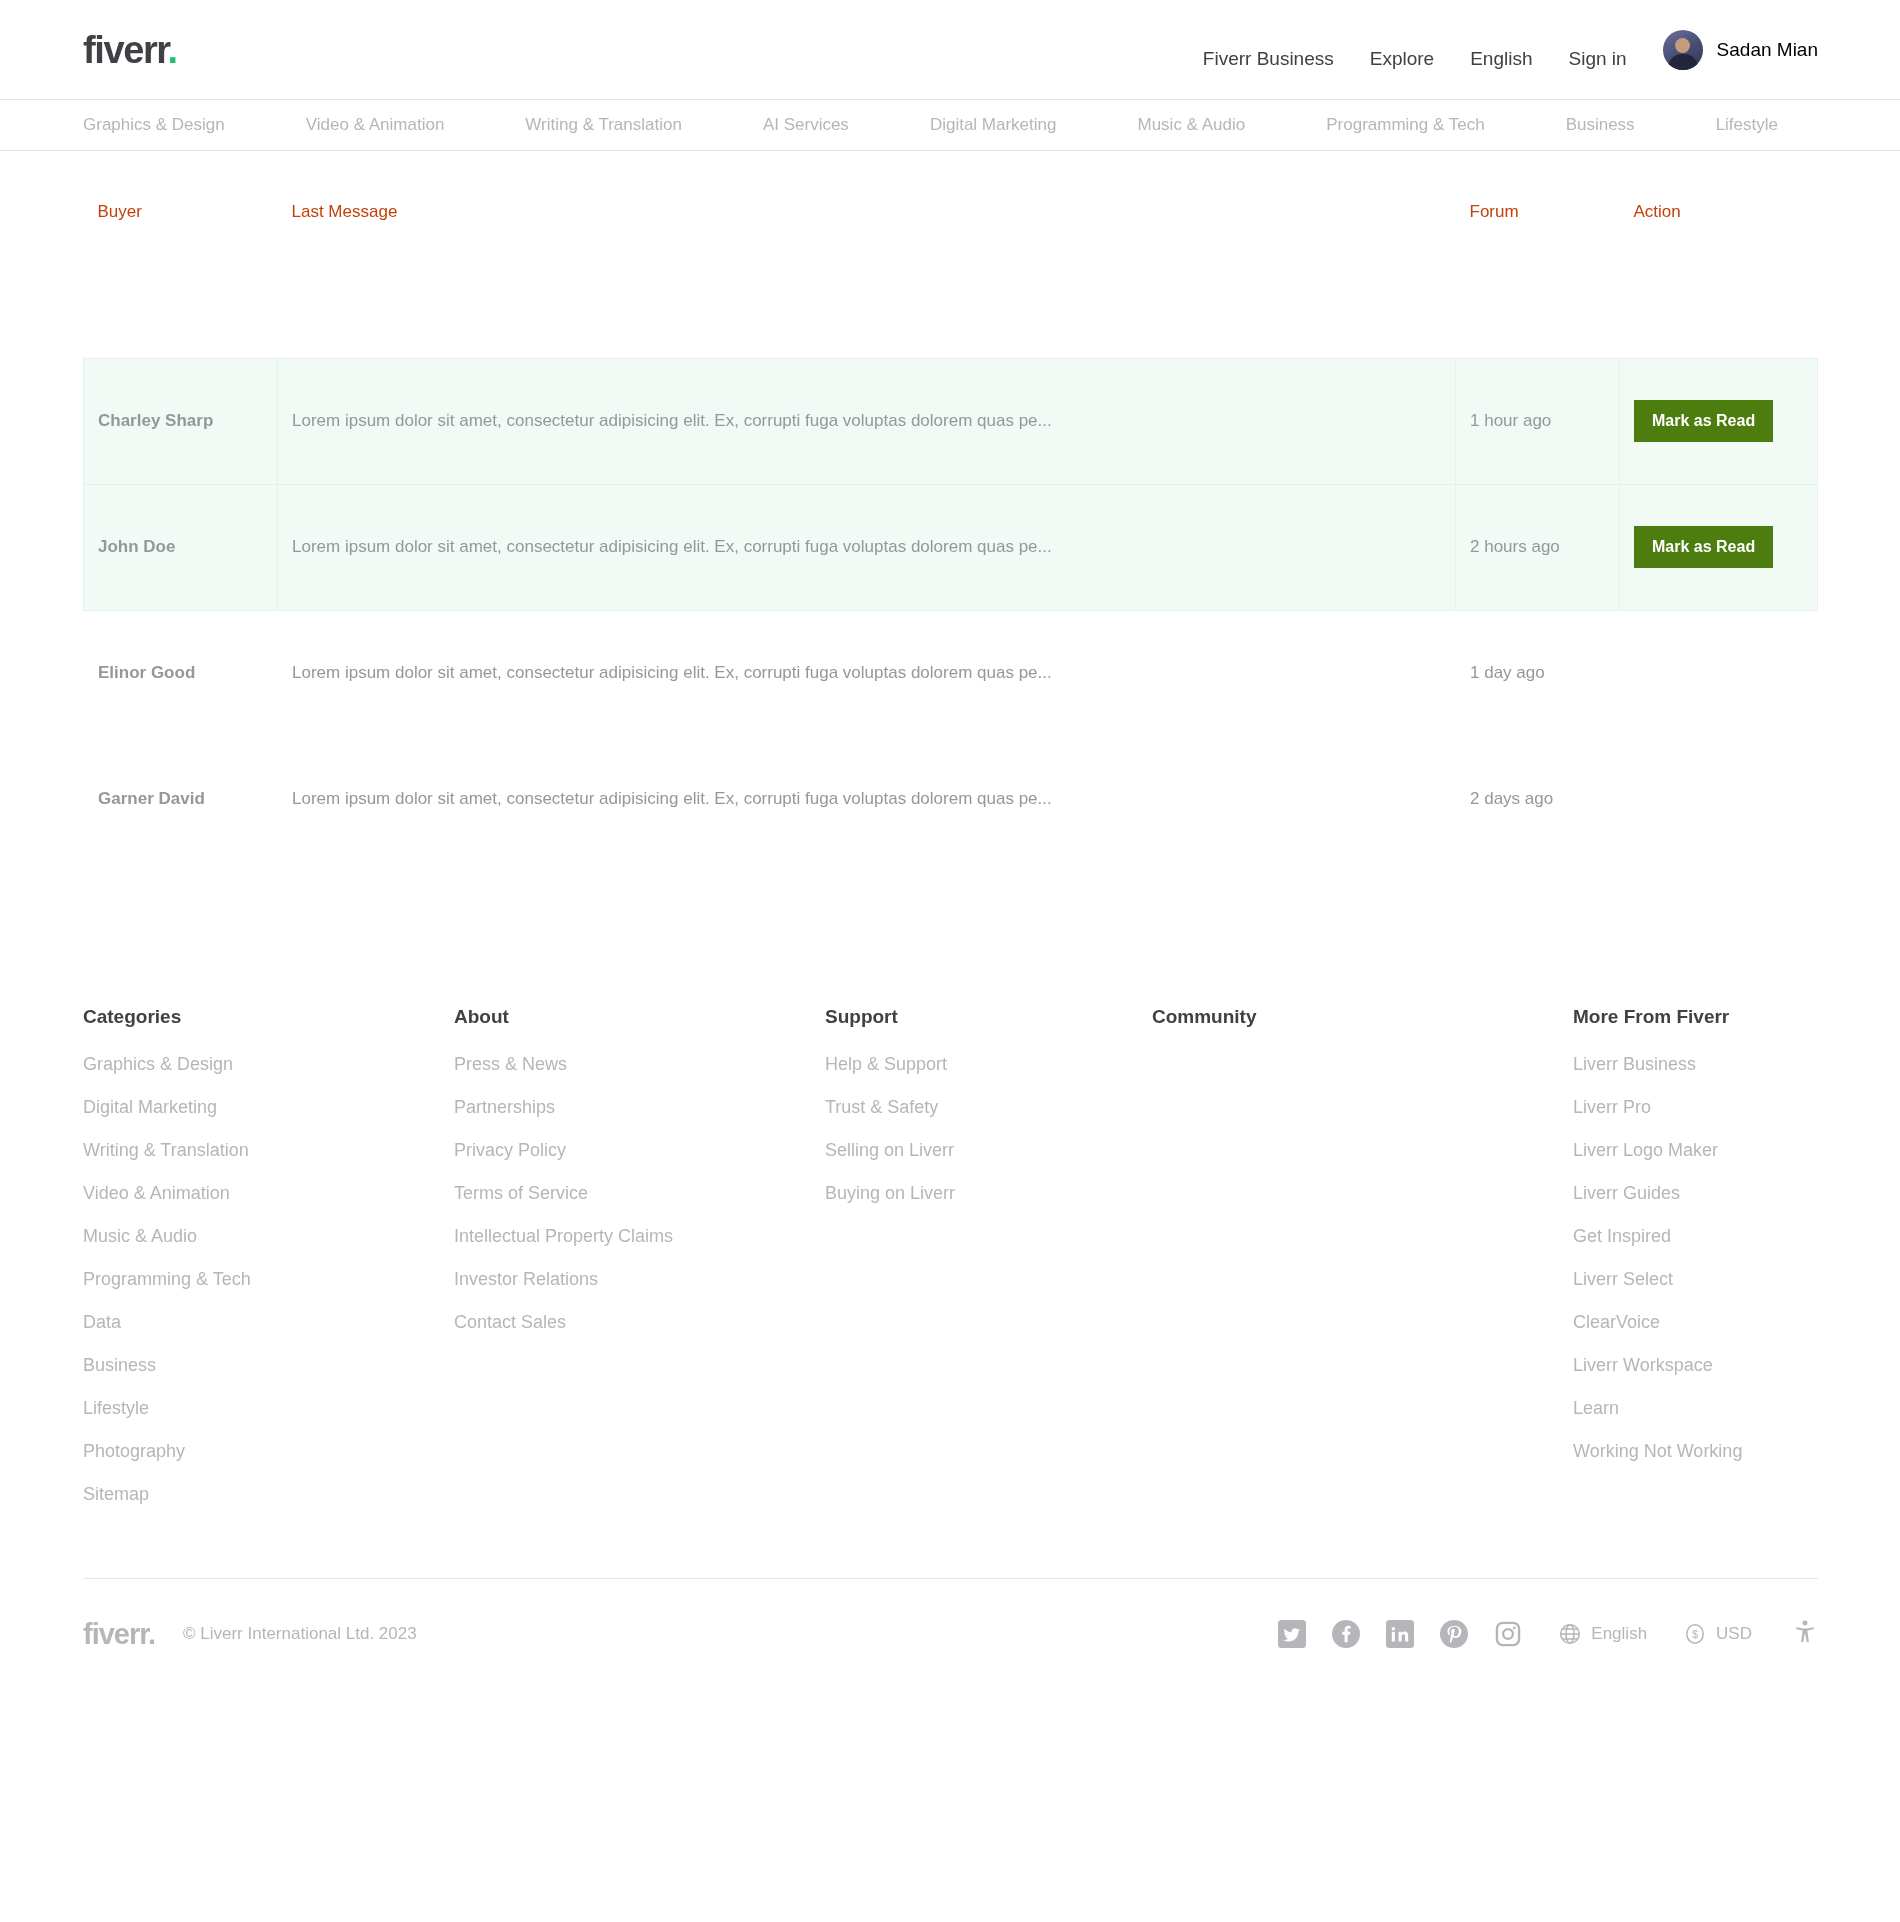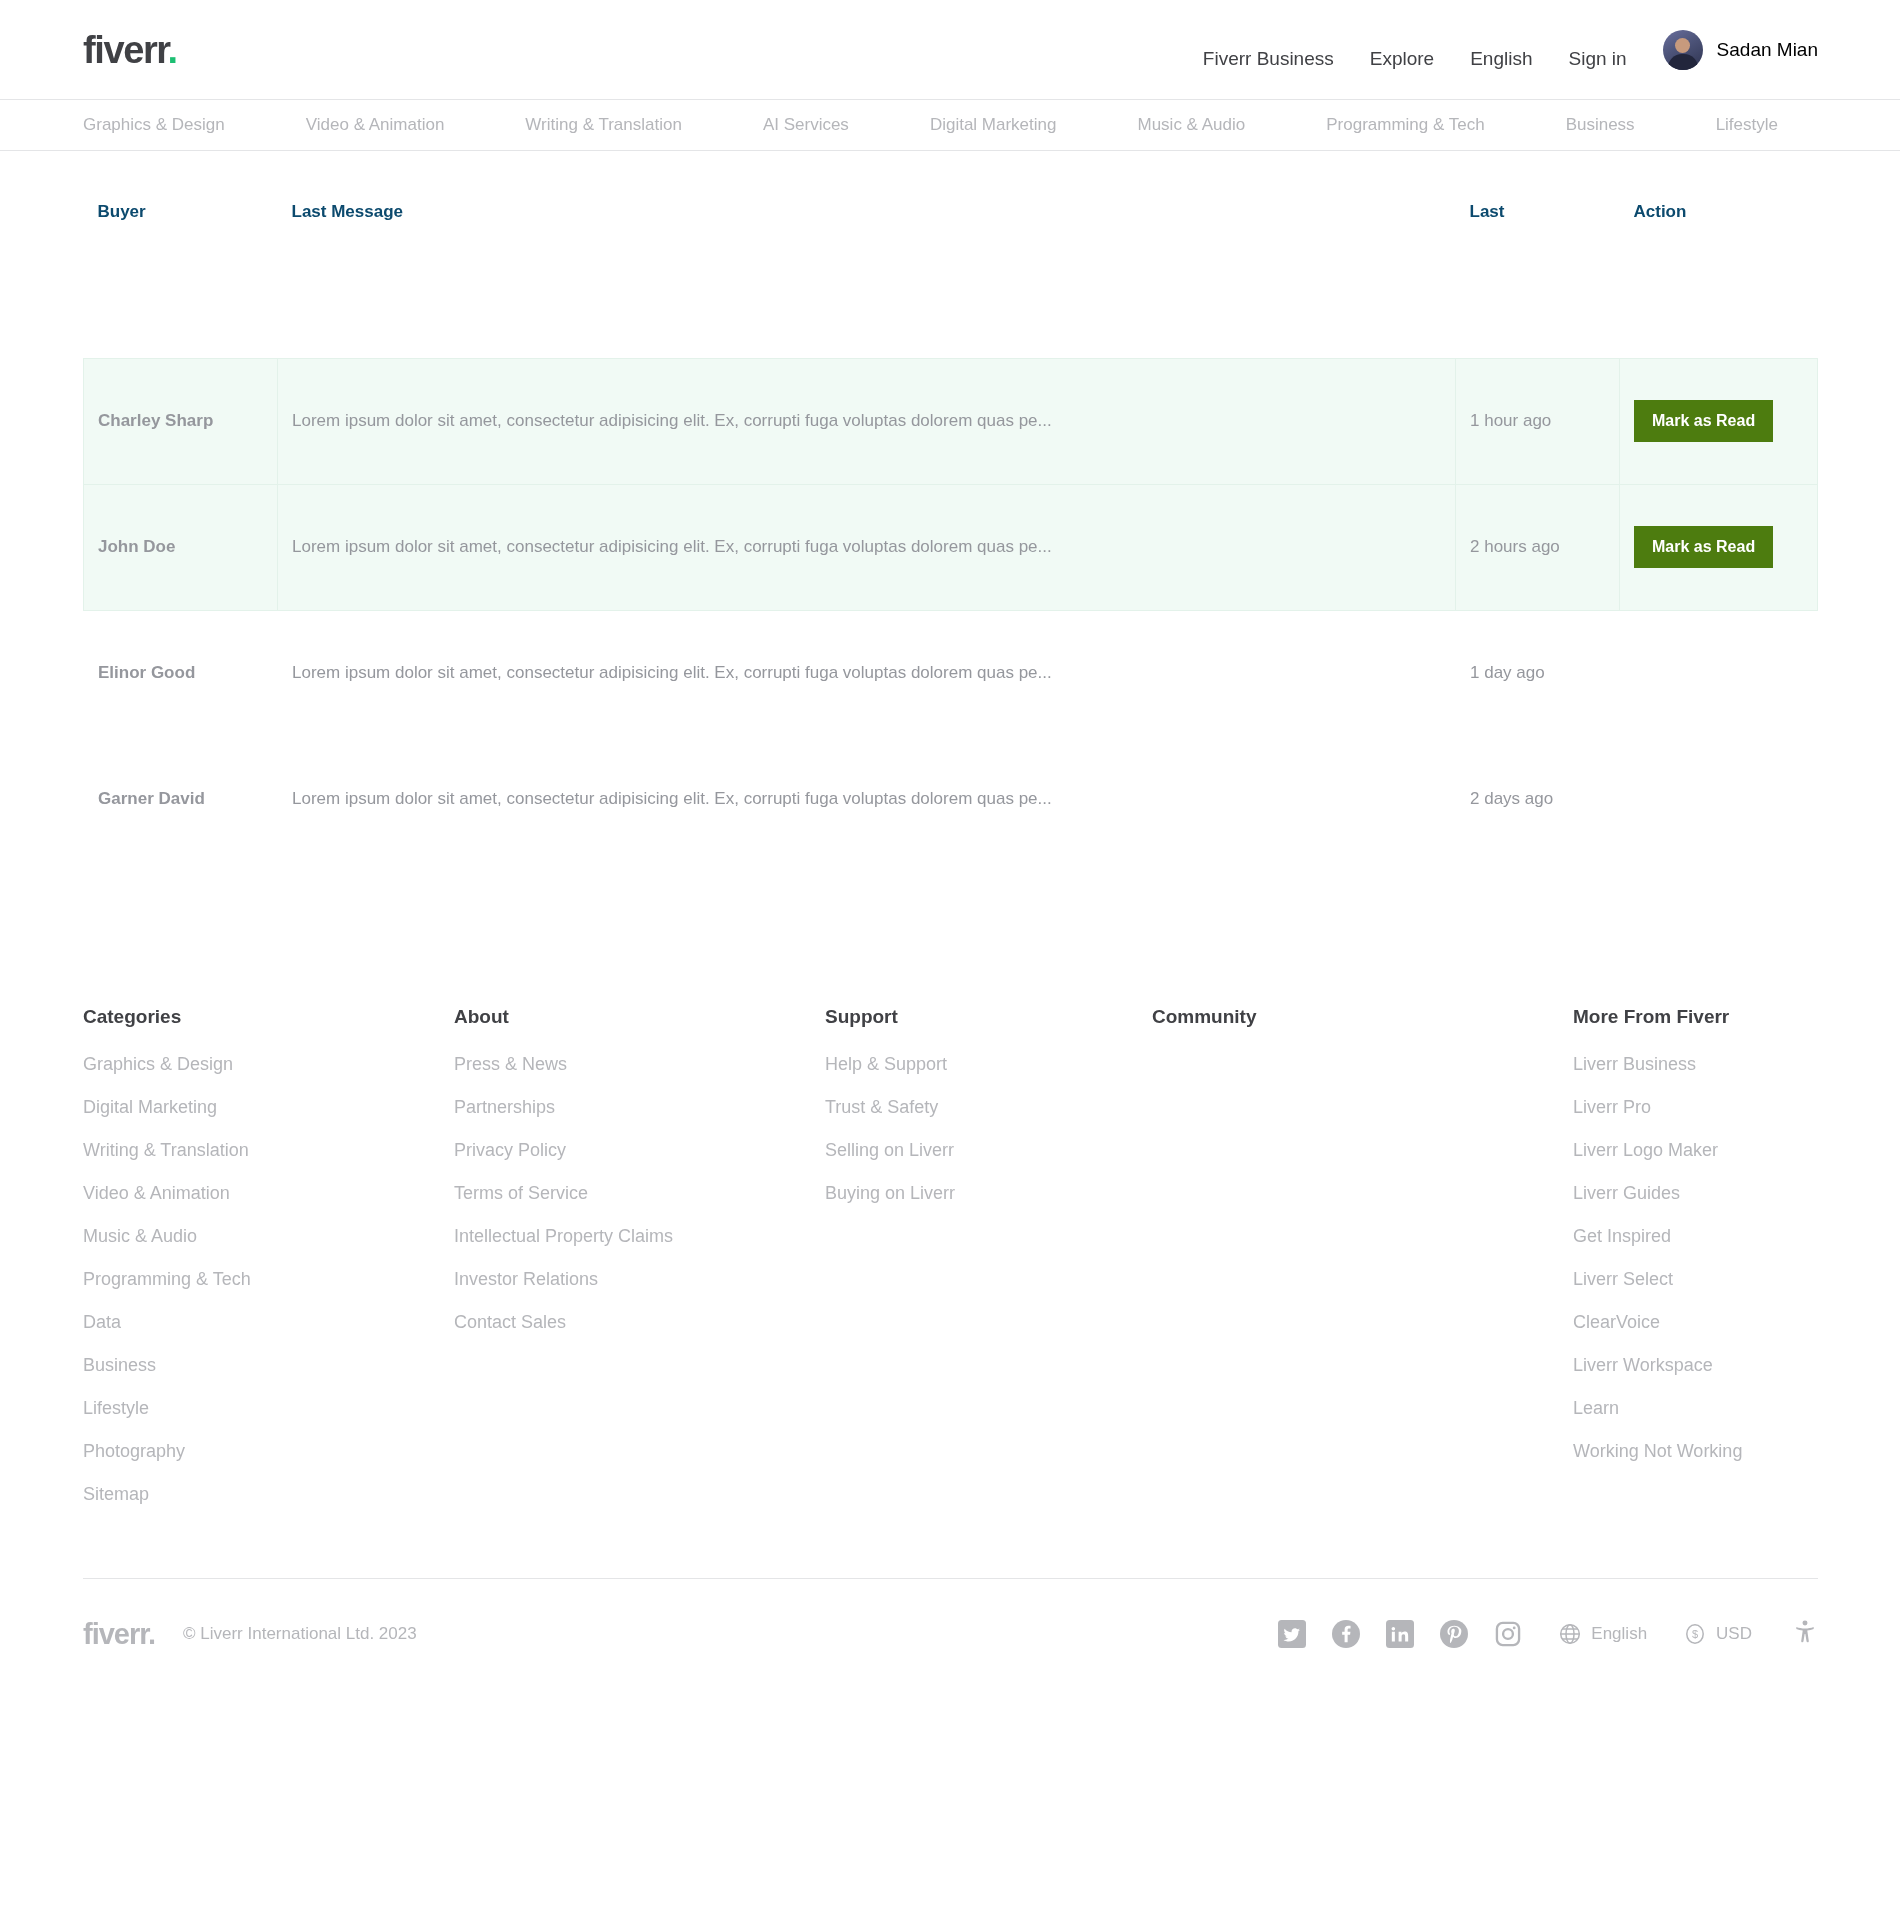--- a/index.html
+++ b/index.html
@@ -115,22 +115,22 @@
 
   table.msg-table {
     width: 1735px;
     border-collapse: collapse;
     margin-top: 51px;
     table-layout: fixed;
   }
   table.msg-table th {
     text-align: left;
     font-size: 17px;
-    font-weight: 700;
-    color: #0c4a6e;
+    font-weight: 400;
+    color: #c2410c;
     padding: 0 0 0 14px;
     height: 30px;
     vertical-align: top;
   }
   .col-buyer   { width: 194px; }
   .col-message { width: 1178px; }
   .col-date    { width: 164px; }
   .col-action  { width: 198px; }
 
   table.msg-table tbody tr { height: 126px; }
@@ -269,21 +269,21 @@
     <colgroup>
       <col class="col-buyer">
         <col class="col-message">
         <col class="col-date">
         <col class="col-action">
     </colgroup>
     <thead>
       <tr>
         <th>Buyer</th>
         <th>Last Message</th>
-        <th>Last</th>
+        <th>Forum</th>
         <th>Action</th>
       </tr>
     </thead>
     <tbody>
       <tr class="spacer-row">
           <td colspan="4" style="border:none;height:14px;padding:0;"></td>
         </tr>
 
       <tr class="unread">
         <td class="buyer">Charley Sharp</td>

